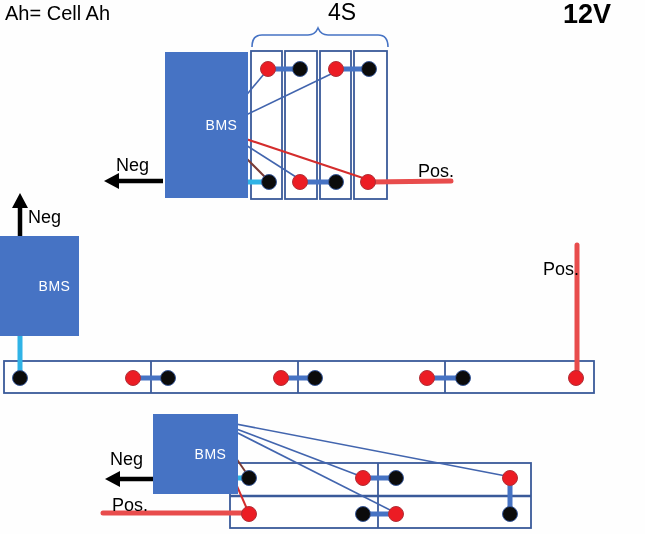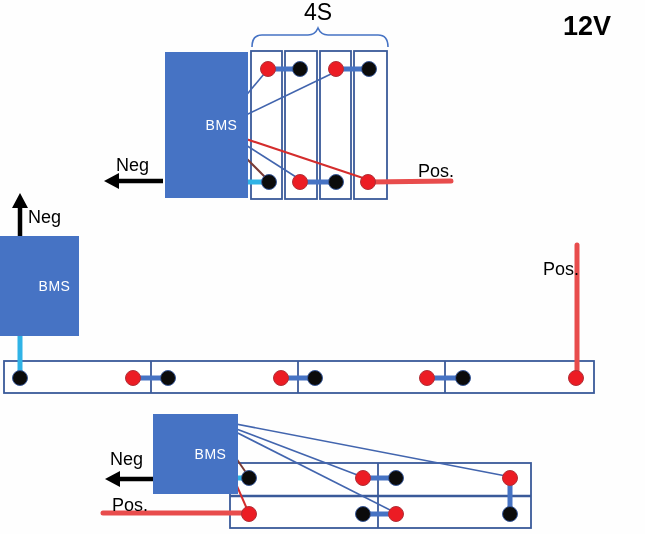--- a/index.html
+++ b/index.html
@@ -5,21 +5,21 @@
   html,body{margin:0;padding:0;background:#fff;}
   .canvas{
     position:relative;width:645px;height:534px;background:#fefefe;
     font-family:"Liberation Sans",sans-serif;color:var(--text-black,#000);
     overflow:hidden;
   }
   .canvas svg{position:absolute;left:0;top:0;z-index:1;}
   .lbl{position:absolute;z-index:2;white-space:nowrap;line-height:1.1;}
   .formula{font-size:20px;}
   .voltage{font-size:27px;font-weight:bold;}
-  .series{font-size:23px;width:44px;text-align:center;}
+  .series{font-size:23px;width:44px;text-align:center;margin-left:24px;}
   .small-lbl{font-size:18px;}
   .bms{
     position:absolute;z-index:2;background:var(--bms-fill,#4673C4);
     color:var(--bms-text,#fff);display:flex;align-items:center;justify-content:center;
     font-size:14px;letter-spacing:.5px;padding-left:30px;
   }
   
   .pack-rect{fill:#fff;stroke:var(--pack-border,#3A5A9A);stroke-width:1.8;}
   .pack-div{stroke:var(--pack-border,#3A5A9A);stroke-width:1.8;}
   .pack-div-mid{stroke:var(--pack-border,#3A5A9A);stroke-width:2.6;}
@@ -125,21 +125,22 @@
       <circle class="term-red" cx="363" cy="478" r="7.5"></circle>
       <circle class="term-black" cx="396" cy="478" r="7.5"></circle>
       <circle class="term-red" cx="510" cy="478" r="7.5"></circle>
       <circle class="term-red" cx="249" cy="514" r="7.5"></circle>
       <circle class="term-black" cx="363" cy="514" r="7.5"></circle>
       <circle class="term-red" cx="396" cy="514" r="7.5"></circle>
       <circle class="term-black" cx="510" cy="514" r="7.5"></circle>
     </g>
   </svg>
 
-  <div class="lbl voltage" style="left:563px;top:12px;">12V</div>
+  <div class="lbl formula" style="left:5px;top:2px;">Ah= Cell Ah</div>
+  <div class="lbl voltage" style="left:563px;top:0;">12V</div>
   <div class="lbl series" style="left:296px;top:0px;">4S</div>
 
   <div class="bms" style="left:165px;top:52px;width:53px;height:146px;">BMS</div>
   <div class="bms" style="left:0px;top:236px;width:49px;height:100px;">BMS</div>
   <div class="bms" style="left:153px;top:414px;width:55px;height:80px;">BMS</div>
 
   <div class="lbl small-lbl" style="left:116px;top:156px;">Neg</div>
   <div class="lbl small-lbl" style="left:418px;top:162px;">Pos.</div>
   <div class="lbl small-lbl" style="left:28px;top:208px;">Neg</div>
   <div class="lbl small-lbl" style="left:543px;top:260px;">Pos.</div>

